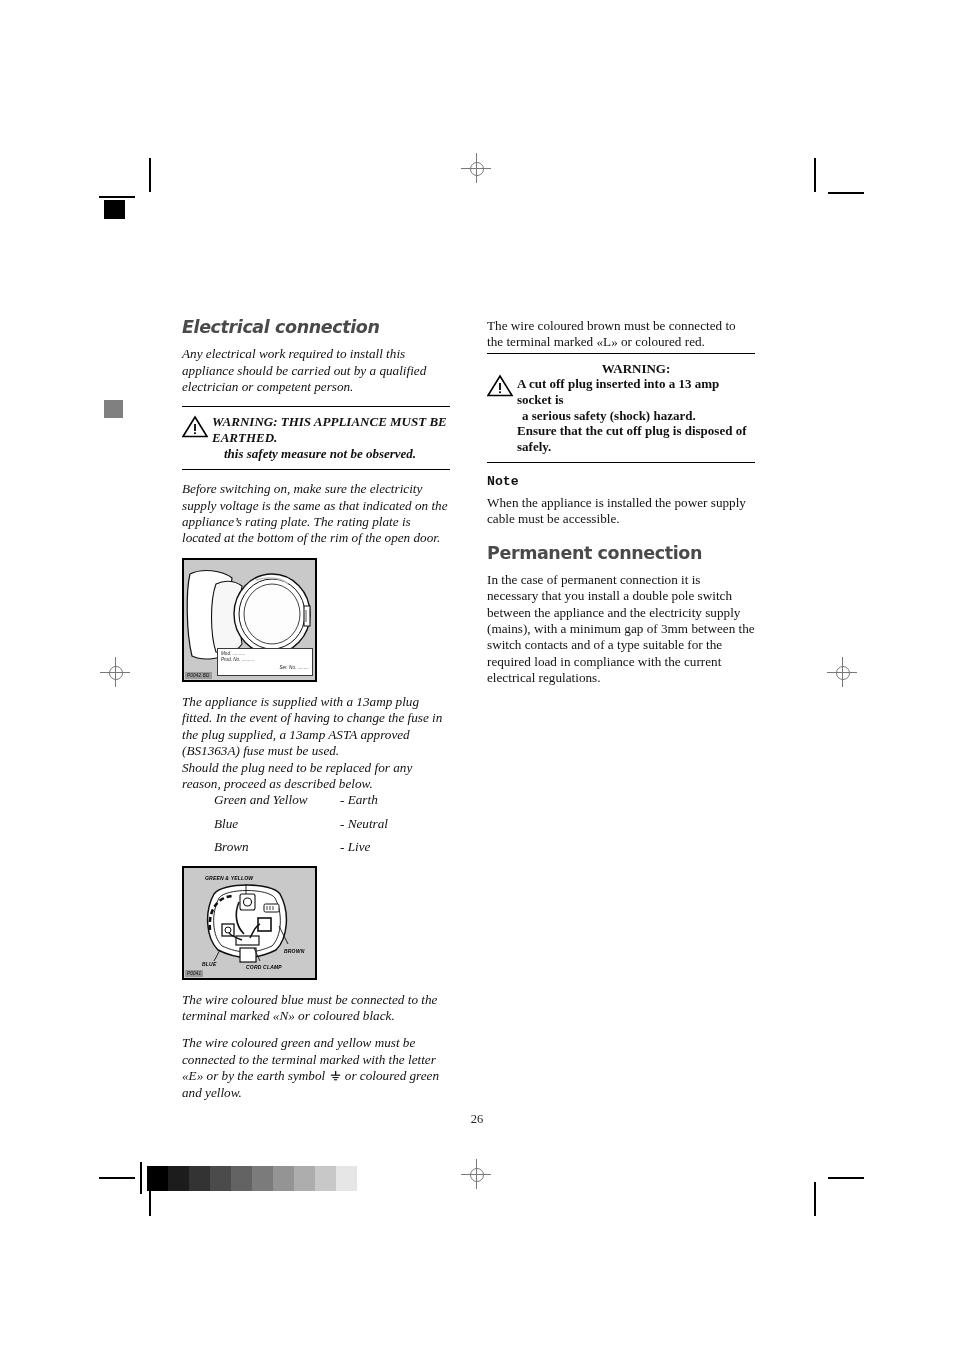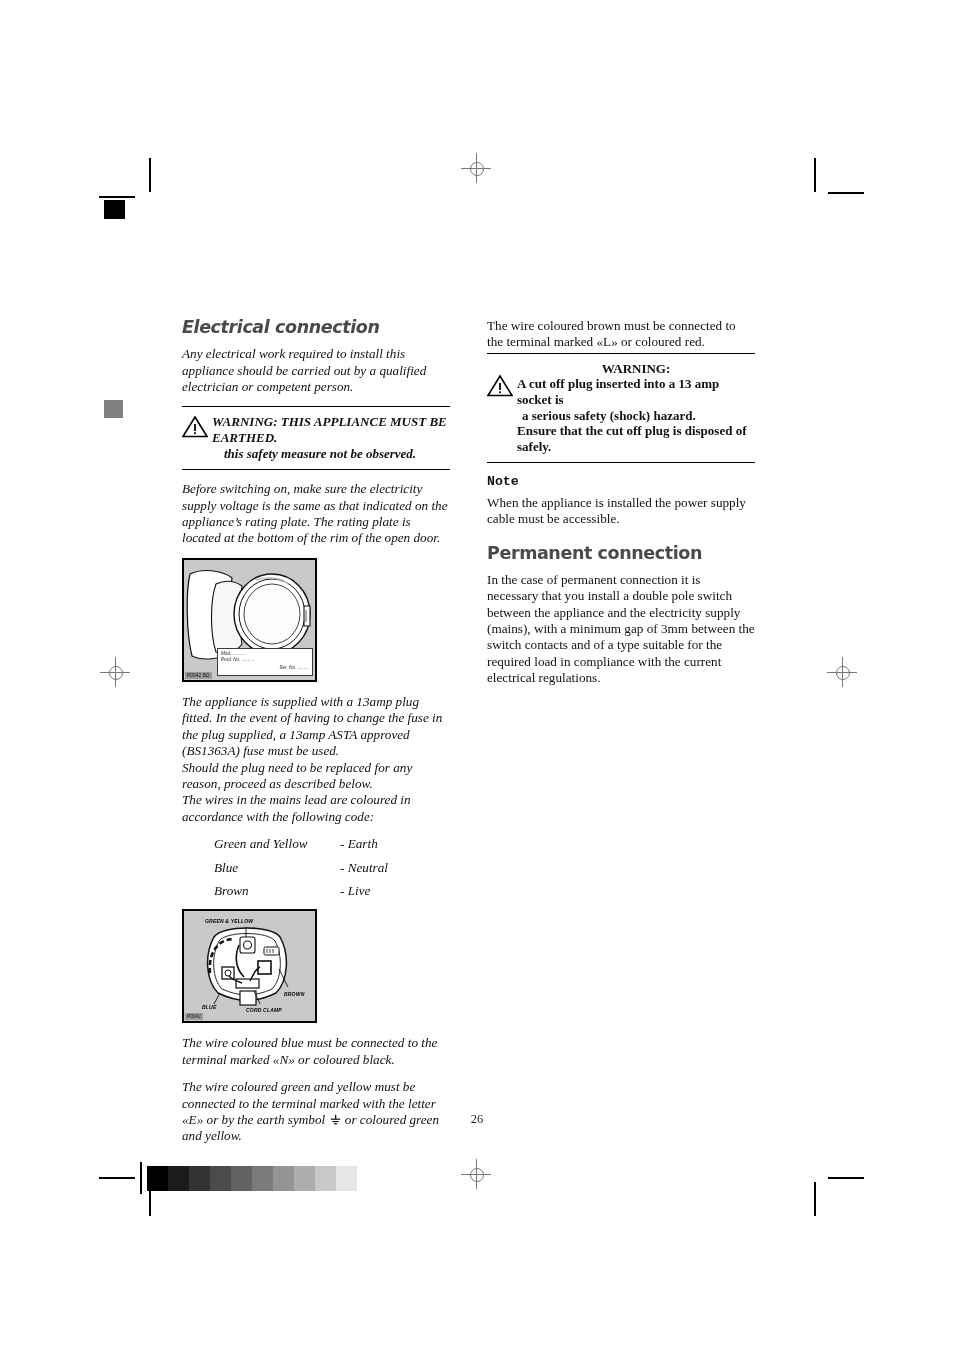--- a/index.html
+++ b/index.html
@@ -211,21 +211,20 @@
       <div class="platelabel">
         <div>Mod. ..........</div>
         <div>Prod. No. ..........</div>
         <div class="ser">Ser. No. .........</div>
       </div>
       <div class="figcode">P0042 BD</div>
     </div>
 
     <p class="body tight">The appliance is supplied with a 13amp plug fitted. In the event of having to change the fuse in the plug supplied, a 13amp ASTA approved (BS1363A) fuse must be used.</p>
     <p class="body tight">Should the plug need to be replaced for any reason, proceed as described below.</p>
-    <p class="body">The wires in the mains lead are coloured in accordance with the following code:</p>
 
     <div class="codes">
       <div class="coderow">
         <span class="name">Green and Yellow</span>
         <span class="val">- Earth</span>
       </div>
       <div class="coderow">
         <span class="name">Blue</span>
         <span class="val">- Neutral</span>
       </div>

